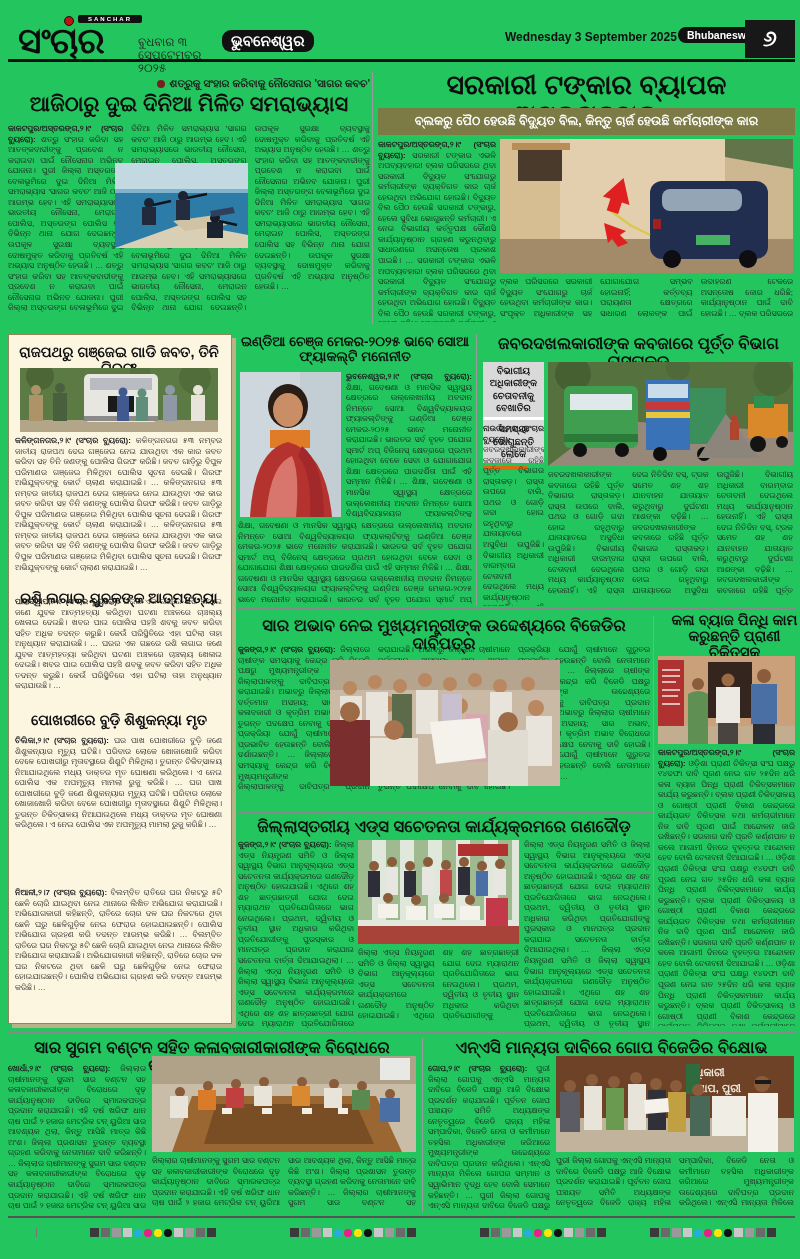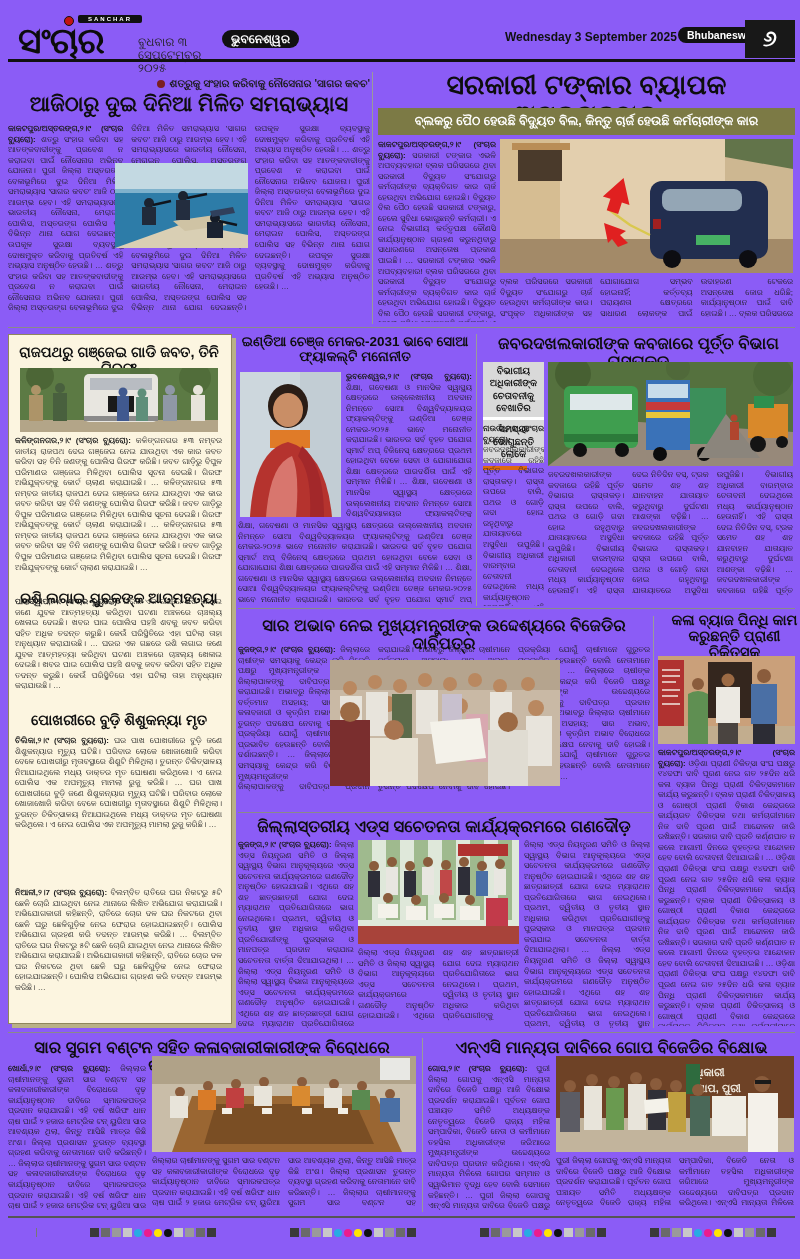--- a/index.html
+++ b/index.html
@@ -1,26 +1,26 @@
 <!DOCTYPE html>
 <html lang="or"><head>
 <meta charset="utf-8">
 <style>
   html,body{margin:0;padding:0;background:#fff;}
-  .page{position:relative;width:800px;height:1259px;background:#8b5cf6;overflow:hidden;
+  .page{position:relative;width:800px;height:1259px;background:#22c55e;overflow:hidden;
         font-family:"Liberation Sans","DejaVu Sans",sans-serif;color:#111;}
   .abs{position:absolute;}
   
   .logo-text{font-size:36px;font-weight:900;letter-spacing:-1px;color:#0c0c0c;}
   .logo-ribbon{background:#111;color:#fff;font-size:6px;font-weight:700;letter-spacing:2px;
                padding:1px 10px;border-radius:2px;}
   .red-dot{width:8px;height:8px;border-radius:50%;background:#c21313;border:1.5px solid #111;}
   .m-date-or{font-size:12px;font-weight:400;color:#222;}
   .pill{background:#111;color:#fff;font-weight:700;border-radius:9px;padding:2px 9px;display:inline-block;}
-  .pill.or{font-size:12px;}
+  .pill.or{font-size:15px;}
   .pill.en{font-size:10.5px;}
   .m-date-en{font-size:12px;font-weight:700;color:#111;}
   .page-no-box{background:#181818;color:#fff;display:flex;align-items:center;justify-content:center;
                font-size:22px;font-weight:700;}
   .rule{background:#111;}
   .hline{background:#8a8a8a;height:1px;}
   .vline{background:#9a9a9a;width:1px;}
   
   .kicker{font-size:10.5px;font-weight:700;color:#1a1a1a;display:flex;align-items:center;gap:5px;justify-content:flex-end;}
   .kicker .bullet{width:8px;height:8px;border-radius:50%;background:#7a1f1f;flex:0 0 auto;}
@@ -183,21 +183,21 @@
   <div class="abs body-text" style="left:15px;top:736px;width:207px;height:100px;">
     <span class="dl">ଚିଲିକା,୨।୯ (ସଂଚାର ବ୍ୟୁରୋ):</span>
     <span>ଘର ପାଖ ପୋଖରୀରେ ବୁଡ଼ି ଜଣେ ଶିଶୁକନ୍ୟାର ମୃତ୍ୟୁ ଘଟିଛି। ପରିବାର ଲୋକେ ଖୋଜାଖୋଜି କରିବା ବେଳେ ପୋଖରୀରୁ ମୃତାବସ୍ଥାରେ ଶିଶୁଟି ମିଳିଥିଲା। ତୁରନ୍ତ ଚିକିତ୍ସାଳୟ ନିଆଯାଇଥିଲେ ମଧ୍ୟ ଡାକ୍ତର ମୃତ ଘୋଷଣା କରିଥିଲେ। ଏ ନେଇ ପୋଲିସ ଏକ ଅପମୃତ୍ୟୁ ମାମଲା ରୁଜୁ କରିଛି। … ଘର ପାଖ ପୋଖରୀରେ ବୁଡ଼ି ଜଣେ ଶିଶୁକନ୍ୟାର ମୃତ୍ୟୁ ଘଟିଛି। ପରିବାର ଲୋକେ ଖୋଜାଖୋଜି କରିବା ବେଳେ ପୋଖରୀରୁ ମୃତାବସ୍ଥାରେ ଶିଶୁଟି ମିଳିଥିଲା। ତୁରନ୍ତ ଚିକିତ୍ସାଳୟ ନିଆଯାଇଥିଲେ ମଧ୍ୟ ଡାକ୍ତର ମୃତ ଘୋଷଣା କରିଥିଲେ। ଏ ନେଇ ପୋଲିସ ଏକ ଅପମୃତ୍ୟୁ ମାମଲା ରୁଜୁ କରିଛି। …</span>
   </div>
 
   <div class="abs body-text" style="left:15px;top:888px;width:207px;height:122px;">
     <span class="dl">ନିଆଳୀ,୨।7 (ସଂଚାର ବ୍ୟୁରୋ):</span>
     <span>ବିଲମ୍ବିତ ରାତିରେ ଘର ନିକଟରୁ ୫ଟି ଛେଳି ଚୋରି ଯାଇଥିବା ନେଇ ଥାନାରେ ଲିଖିତ ଅଭିଯୋଗ କରାଯାଇଛି। ଅଭିଯୋଗକାରୀ କହିଛନ୍ତି, ରାତିରେ ଚୋର ଦଳ ଘର ନିକଟରେ ଥିବା ଛେଳି ଘରୁ ଛେଳିଗୁଡ଼ିକ ନେଇ ଫେରାର ହୋଇଯାଇଛନ୍ତି। ପୋଲିସ ଅଭିଯୋଗ ଗ୍ରହଣ କରି ତଦନ୍ତ ଆରମ୍ଭ କରିଛି। … ବିଲମ୍ବିତ ରାତିରେ ଘର ନିକଟରୁ ୫ଟି ଛେଳି ଚୋରି ଯାଇଥିବା ନେଇ ଥାନାରେ ଲିଖିତ ଅଭିଯୋଗ କରାଯାଇଛି। ଅଭିଯୋଗକାରୀ କହିଛନ୍ତି, ରାତିରେ ଚୋର ଦଳ ଘର ନିକଟରେ ଥିବା ଛେଳି ଘରୁ ଛେଳିଗୁଡ଼ିକ ନେଇ ଫେରାର ହୋଇଯାଇଛନ୍ତି। ପୋଲିସ ଅଭିଯୋଗ ଗ୍ରହଣ କରି ତଦନ୍ତ ଆରମ୍ଭ କରିଛି। …</span>
   </div>
 
-  <div class="abs hl xs" style="left:238px;top:334px;width:234px;">ଇଣ୍ଡିଆ ଚେଞ୍ଜ ମେକର-2031 ଭାବେ ସୋଆ ଫ୍ୟାକଲ୍ଟି ମନୋନୀତ</div>
+  <div class="abs hl xs" style="left:238px;top:334px;width:234px;">ଇଣ୍ଡିଆ ଚେଞ୍ଜ ମେକର-୨୦୨୫ ଭାବେ ସୋଆ ଫ୍ୟାକଲ୍ଟି ମନୋନୀତ</div>
   <div class="abs photo" style="left:240px;top:372px;width:101px;height:145px;">
     <svg viewBox="0 0 101 145" preserveAspectRatio="none">
       <rect width="101" height="145" fill="#cdd7dd"></rect>
       <rect x="60" width="41" height="145" fill="#c2cdd4"></rect>
       <ellipse cx="48" cy="34" rx="20" ry="22" fill="#2a1d16"></ellipse>
       <ellipse cx="48" cy="38" rx="15" ry="17" fill="#c98e66"></ellipse>
       <rect x="30" y="58" width="40" height="18" fill="#e07b28"></rect>
       <path d="M10 145 Q14 78 48 70 Q86 80 92 145 Z" fill="#b5332e"></path>
       <path d="M26 145 Q30 92 52 84 Q60 100 56 145 Z" fill="#d8766e"></path>
       <path d="M62 74 Q84 92 84 145 L70 145 Q72 100 58 84 Z" fill="#a3282a"></path>

